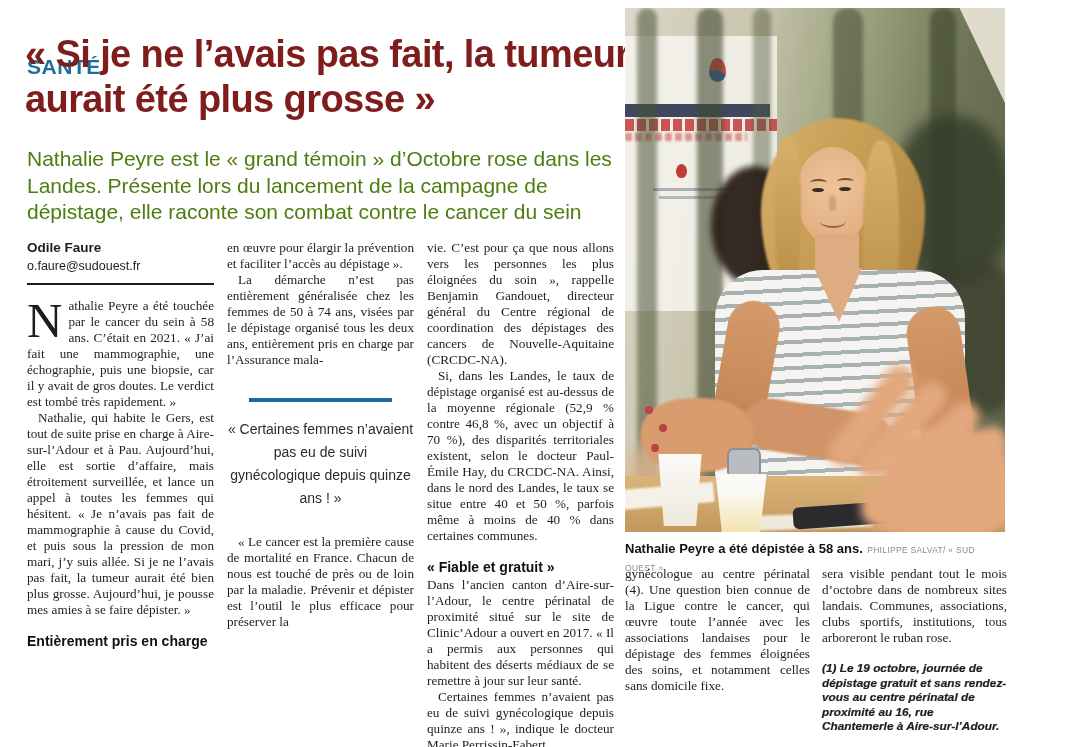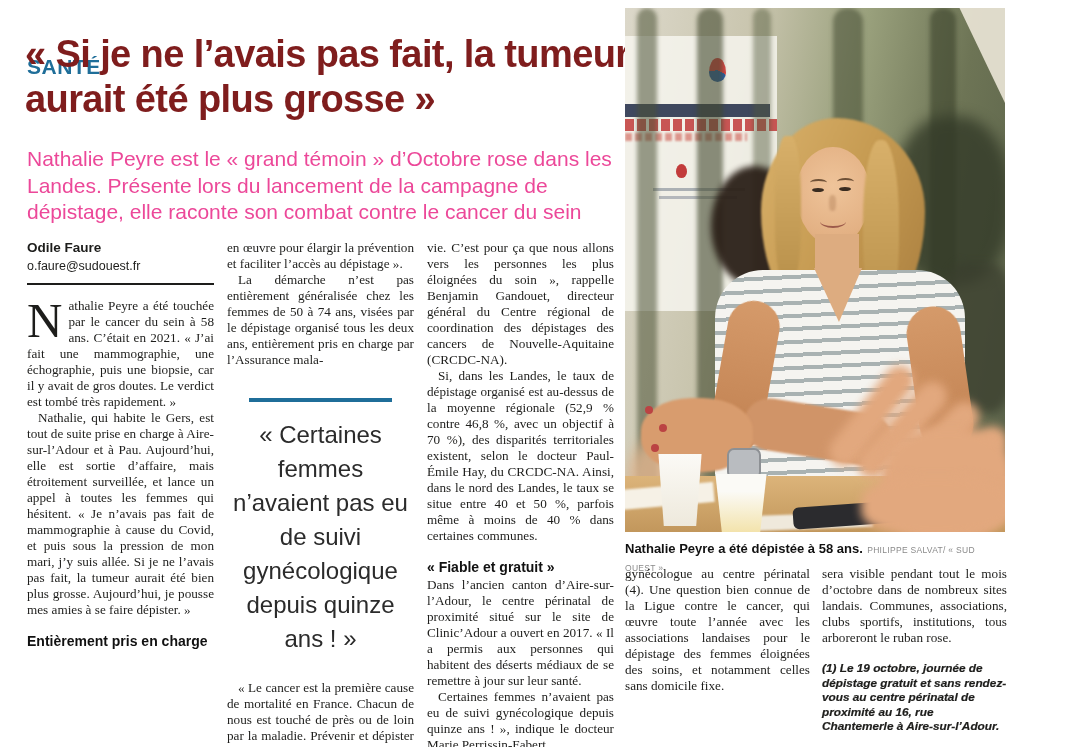--- a/index.html
+++ b/index.html
@@ -12,21 +12,21 @@
     position:absolute;left:27px;top:16px;font-size:21px;font-weight:700;
     color:#1f6e99;letter-spacing:.5px;margin-top:39px;
   }
   .headline{
     position:absolute;left:25px;top:32px;width:610px;
     font-size:38px;line-height:45px;font-weight:700;color:#7f1d1d;
     letter-spacing:-.6px;
   }
   .standfirst{
     position:absolute;left:27px;top:146px;width:592px;
-    font-size:21px;line-height:26.5px;font-weight:400;color:#ec4899;
+    font-size:21px;line-height:26.5px;font-weight:400;color:#4d7c0f;
   }
   
   .col{position:absolute;top:240px;width:187px;}
   .col1{left:27px;}
   .col2{left:227px;}
   .col3{left:427px;}
   .colB{position:absolute;top:566px;width:185px;}
   .col4{left:625px;}
   .col5{left:822px;}
   .byline-name{font-size:13.5px;font-weight:700;line-height:16px;}
@@ -44,21 +44,21 @@
   }
   .firstp{margin-top:13px;}
   .subhead{
     font-size:14px;font-weight:700;margin:15px 0 2px 0;line-height:16px;
     font-family:"Liberation Sans",sans-serif;color:#111;
   }
   
   .pullquote{margin:30px 0 24px 0;text-align:center;}
   .pq-bar{width:143px;height:4px;background:#1f6e99;margin:0 auto 16px auto;}
   .pq-text{
-    font-size:24px;line-height:34px;color:#2b2b2b;font-weight:400;
+    font-size:14px;line-height:23px;color:#2b2b2b;font-weight:400;
     font-family:"Liberation Sans",sans-serif;
   }
   
   .caption{position:absolute;left:625px;top:540px;width:382px;line-height:15px;}
   .cap-main{font-size:13px;font-weight:700;color:#111;}
   .cap-credit{font-size:8.5px;color:#8a8a8a;letter-spacing:.3px;}
   .footnote{
     margin-top:15px;font-style:italic;font-size:11.8px;line-height:14.5px;
     color:#1d1d1b;font-family:"Liberation Sans",sans-serif;font-weight:700;
     -webkit-text-stroke:.2px;

